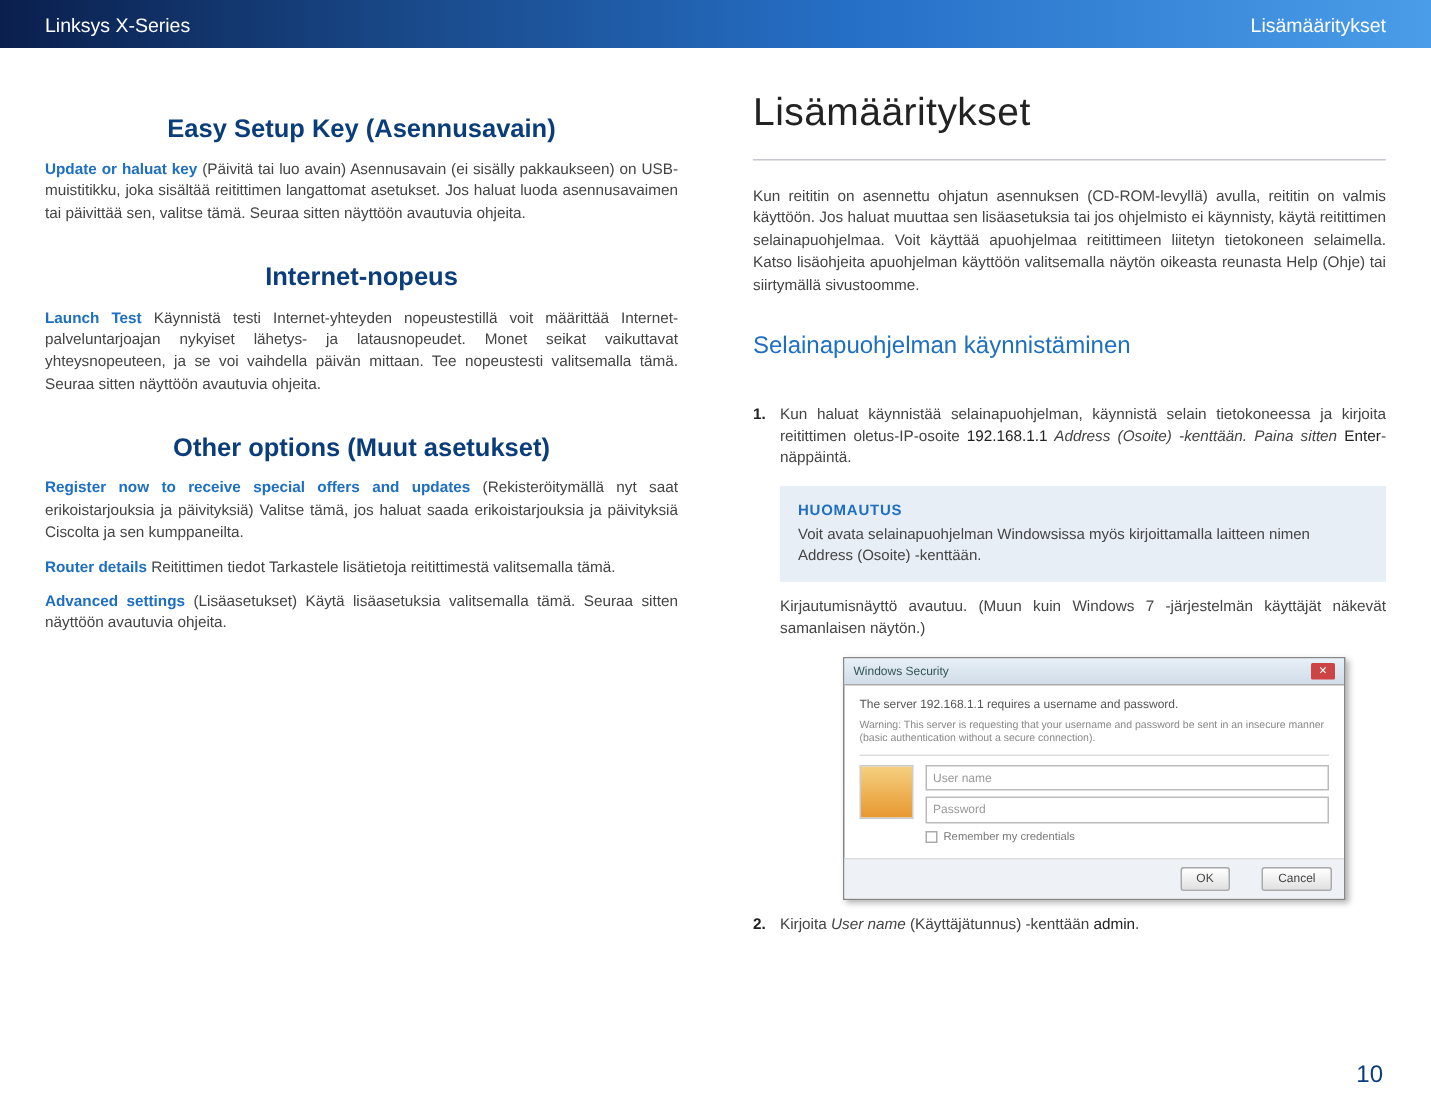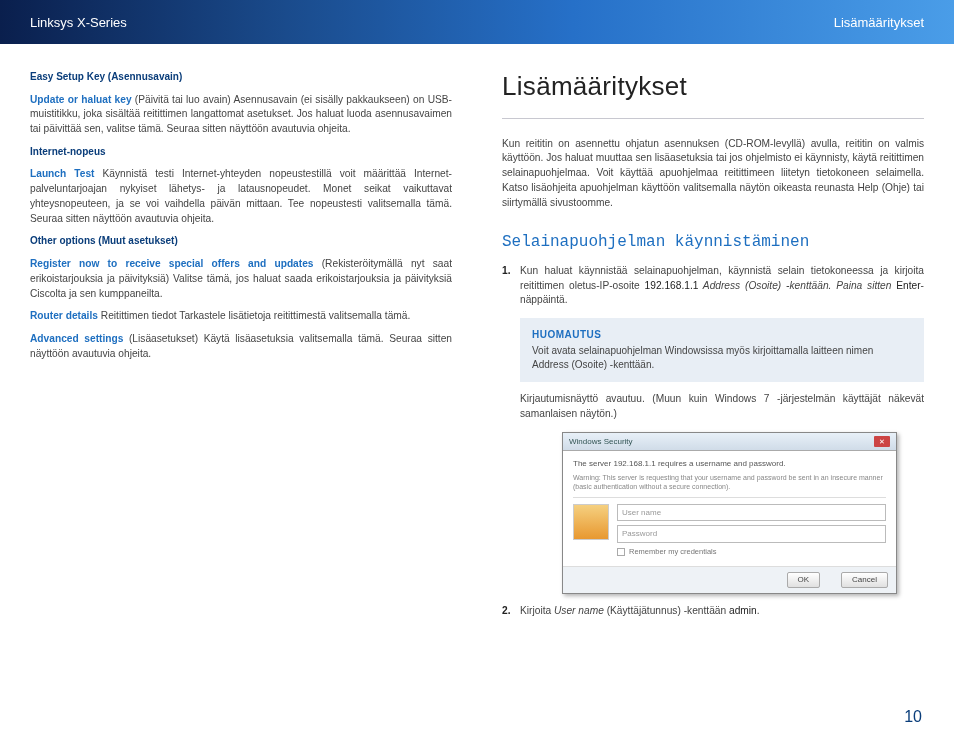--- a/index.html
+++ b/index.html
@@ -6,21 +6,21 @@
   body {
     font-family: "Segoe UI", Arial, sans-serif;
     background: #fff;
     width: 954px;
     height: 738px;
     position: relative;
     color: #333;
   }
   .header {
     background: linear-gradient(to right, #0a1f4d 0%, #1a4b8c 30%, #2670c8 60%, #4a9de8 100%);
-    height: 44px;
+    height: 32px;
     display: flex;
     justify-content: space-between;
     align-items: center;
     padding: 0 30px;
     color: #fff;
     font-size: 13px;
   }
   .page {
     display: flex;
     padding: 20px 30px 10px 30px;
@@ -30,41 +30,41 @@
     width: 50%;
     font-size: 10.2px;
     line-height: 1.45;
     color: #444;
   }
   .col-left { padding-right: 10px; }
   .col-right { padding-left: 10px; }
   h2.section-title {
     color: #0a3d7a;
     font-weight: 600;
-    font-size: 10px;
-    margin: 6px 0 8px 0;
+    font-size: 17px;
+    margin: 22px 0 8px 0;
+    text-align: center;
   }
   h1.page-title {
     color: #222;
     font-weight: 400;
     font-size: 26px;
     margin: 4px 0 12px 0;
     letter-spacing: 0.3px;
   }
   hr.rule {
     border: none;
     border-top: 1px solid #c8c8d0;
     margin: 6px 0 18px 0;
   }
   h2.blue-heading {
     color: #1e6fc0;
     font-weight: 500;
     font-size: 16px;
-    margin: 20px 0 10px 0;
-    font-family: Liberation Mono, monospace;
+    margin: 20px 0 28px 0;
   }
   p { text-align: justify; margin-bottom: 8px; }
   .keyword { color: #1e6fc0; font-weight: 700; }
   .bold { font-weight: 400; color: #222; }
   ol { list-style: none; padding-left: 18px; }
   ol li { position: relative; margin-bottom: 10px; text-align: justify; }
   ol li .num { position: absolute; left: -18px; font-weight: 700; color: #222; }
   .notice {
     background: #e8eef5;
     padding: 10px 12px;

